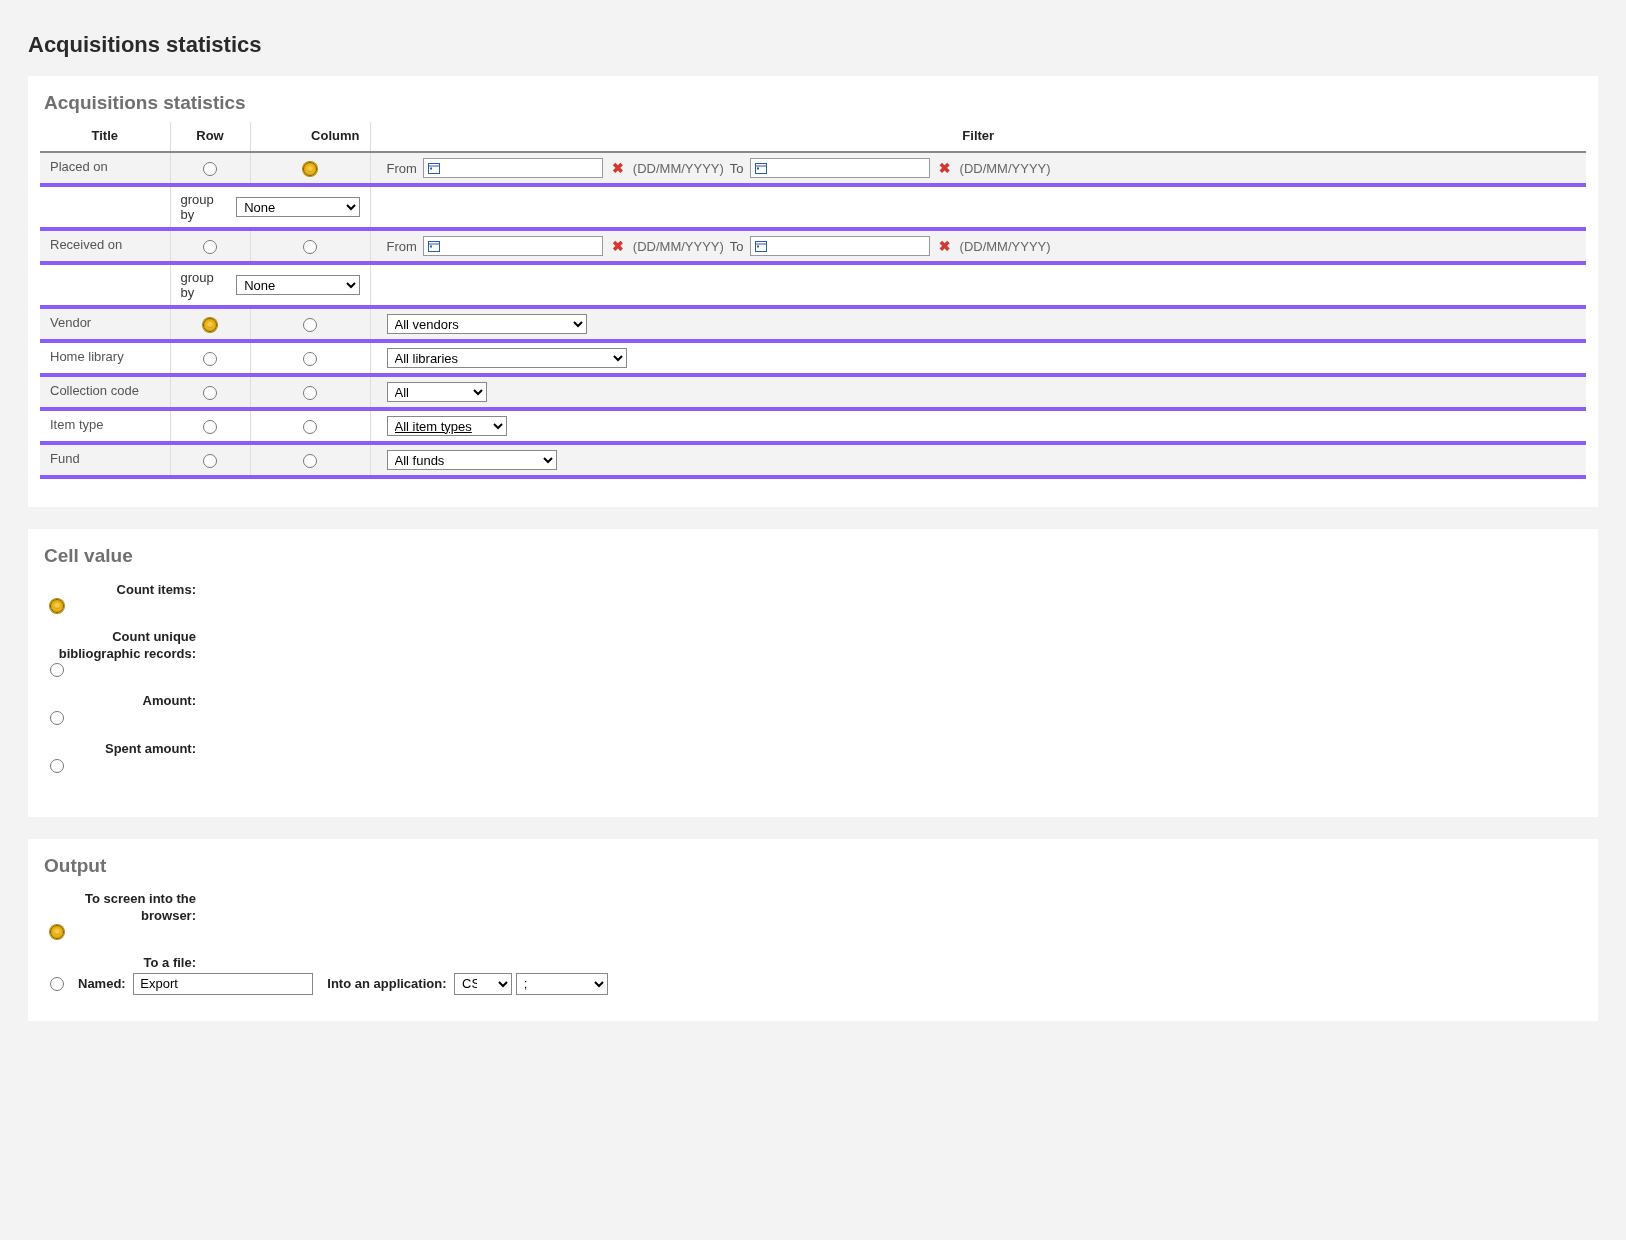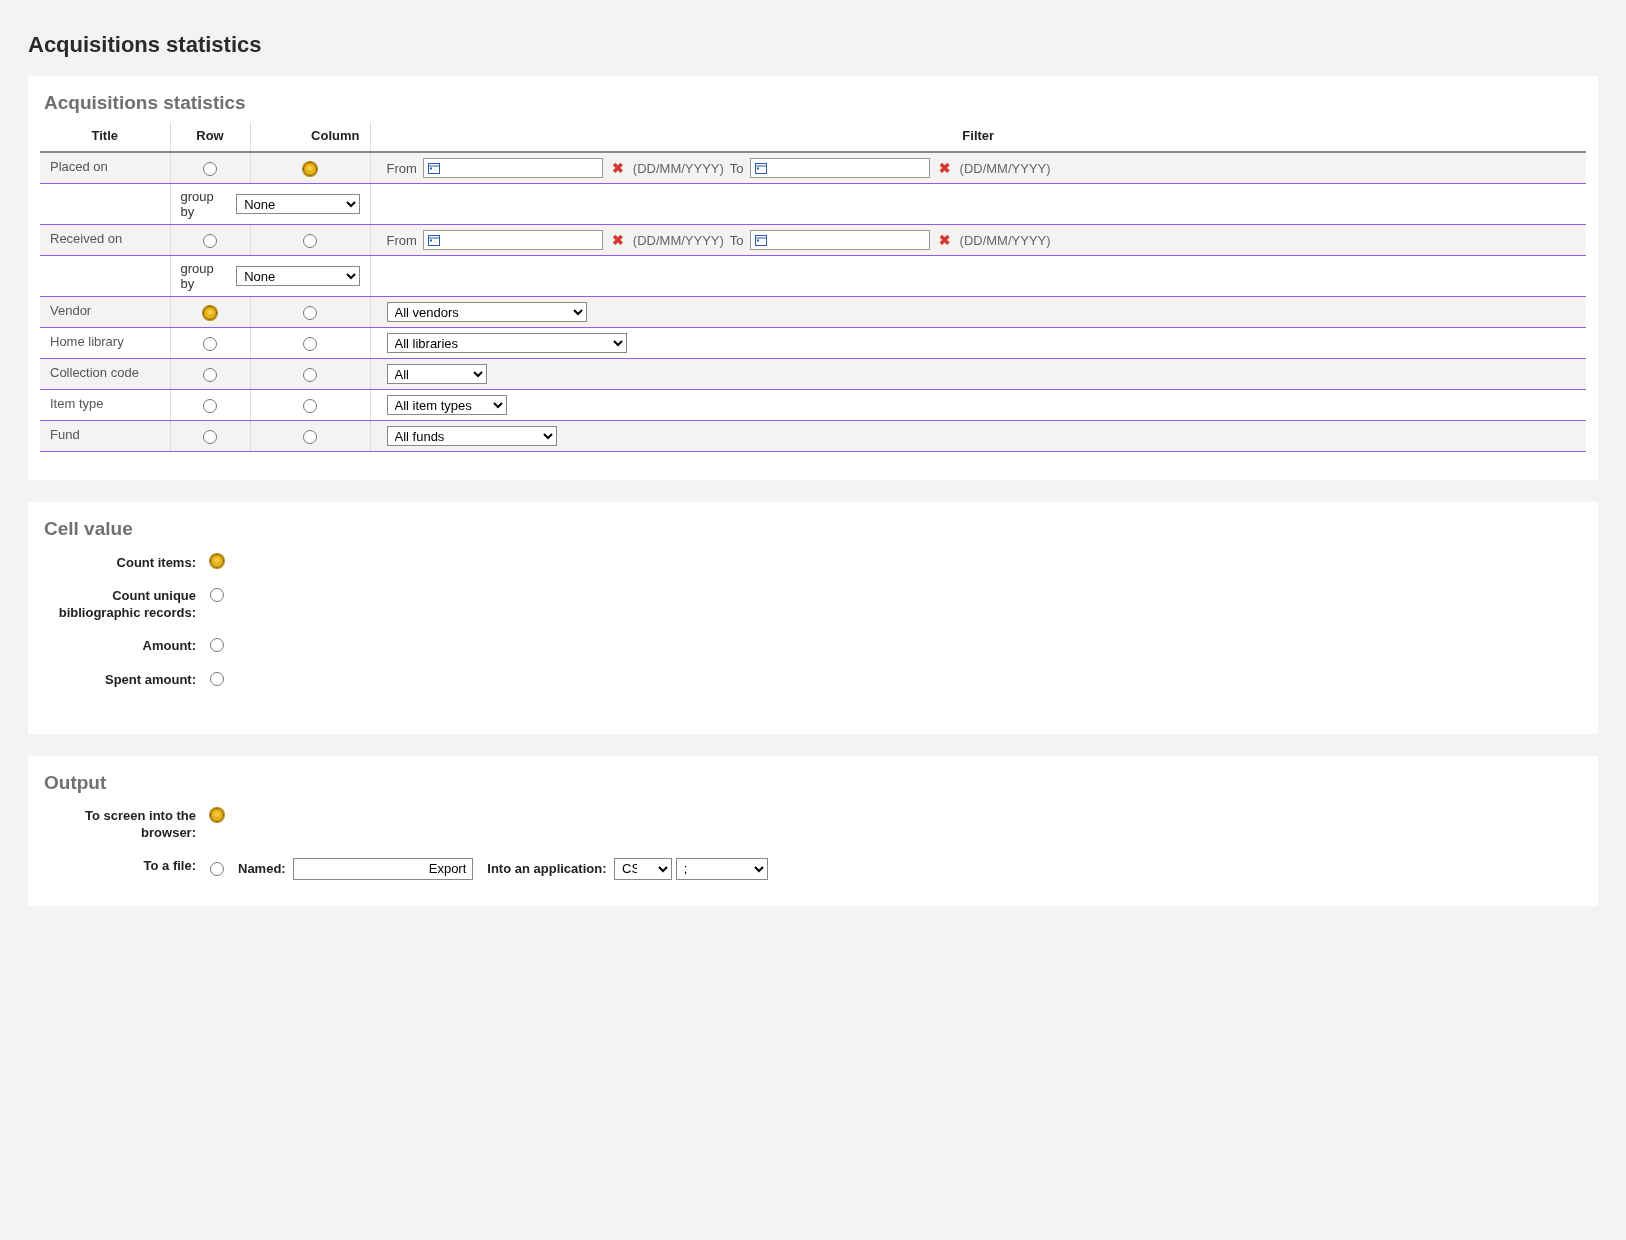--- a/index.html
+++ b/index.html
@@ -43,21 +43,21 @@
       border-bottom: 2px solid #888;
       text-align: center;
       background: #fff;
     }
     table.stats th.col-title { width: 130px; border-right: 1px solid #ddd; }
     table.stats th.col-row { width: 80px; border-right: 1px solid #ddd; }
     table.stats th.col-col { width: 120px; border-right: 1px solid #ddd; text-align: right; }
     table.stats th.col-filter { text-align: center; }
     table.stats td {
       padding: 5px 10px;
-      border-bottom: 1px solid #8b5cf6;
+      border-bottom: 4px solid #8b5cf6;
       vertical-align: middle;
       font-size: 13px;
       background: #fff;
     }
     table.stats tr.odd td { background: #f3f3f3; }
     table.stats td.title-cell {
       color: #555;
       border-right: 1px solid #ddd;
       vertical-align: top;
       padding-top: 6px;
@@ -148,29 +148,30 @@
       font-size: 13px;
       height: 20px;
       padding: 0 3px;
       font-family: inherit;
     }
     select.native { padding-right: 18px; }
     select.w-none { width: 125px; }
     select.w-vendor { width: 200px; }
     select.w-lib { width: 240px; }
     select.w-coll { width: 100px; }
-    select.w-item { width: 120px; }
+    select.w-item { width: 120px; text-decoration: underline; }
     select.w-fund { width: 170px; }
 
     
     .form-list { margin-top: 14px; padding-left: 10px; }
     .form-row {
       display: flex;
       align-items: flex-start;
       margin-bottom: 16px;
+      flex-direction: column;
     }
     .form-row .label {
       width: 160px;
       text-align: right;
       font-size: 13px;
       font-weight: 700;
       color: #222;
       padding-right: 14px;
       line-height: 1.3;
       display: flex;
@@ -184,21 +185,21 @@
       align-items: center;
       gap: 14px;
       flex-wrap: wrap;
     }
     .inline-strong {
       font-size: 13px;
       font-weight: 700;
       color: #222;
       margin-right: 4px;
     }
-    input.export-name { width: 180px; height: 22px; padding: 0 6px; text-align: right; }
+    input.export-name { width: 180px; height: 22px; padding: 0 6px; }
     select.w-csv { width: 58px; height: 22px; }
     select.w-delim { width: 92px; height: 22px; }
   </style>
 </head>
 <body>
 
 <div class="page-wrapper">
   <h1 class="page-title">Acquisitions statistics</h1>
 
   <div class="card">

